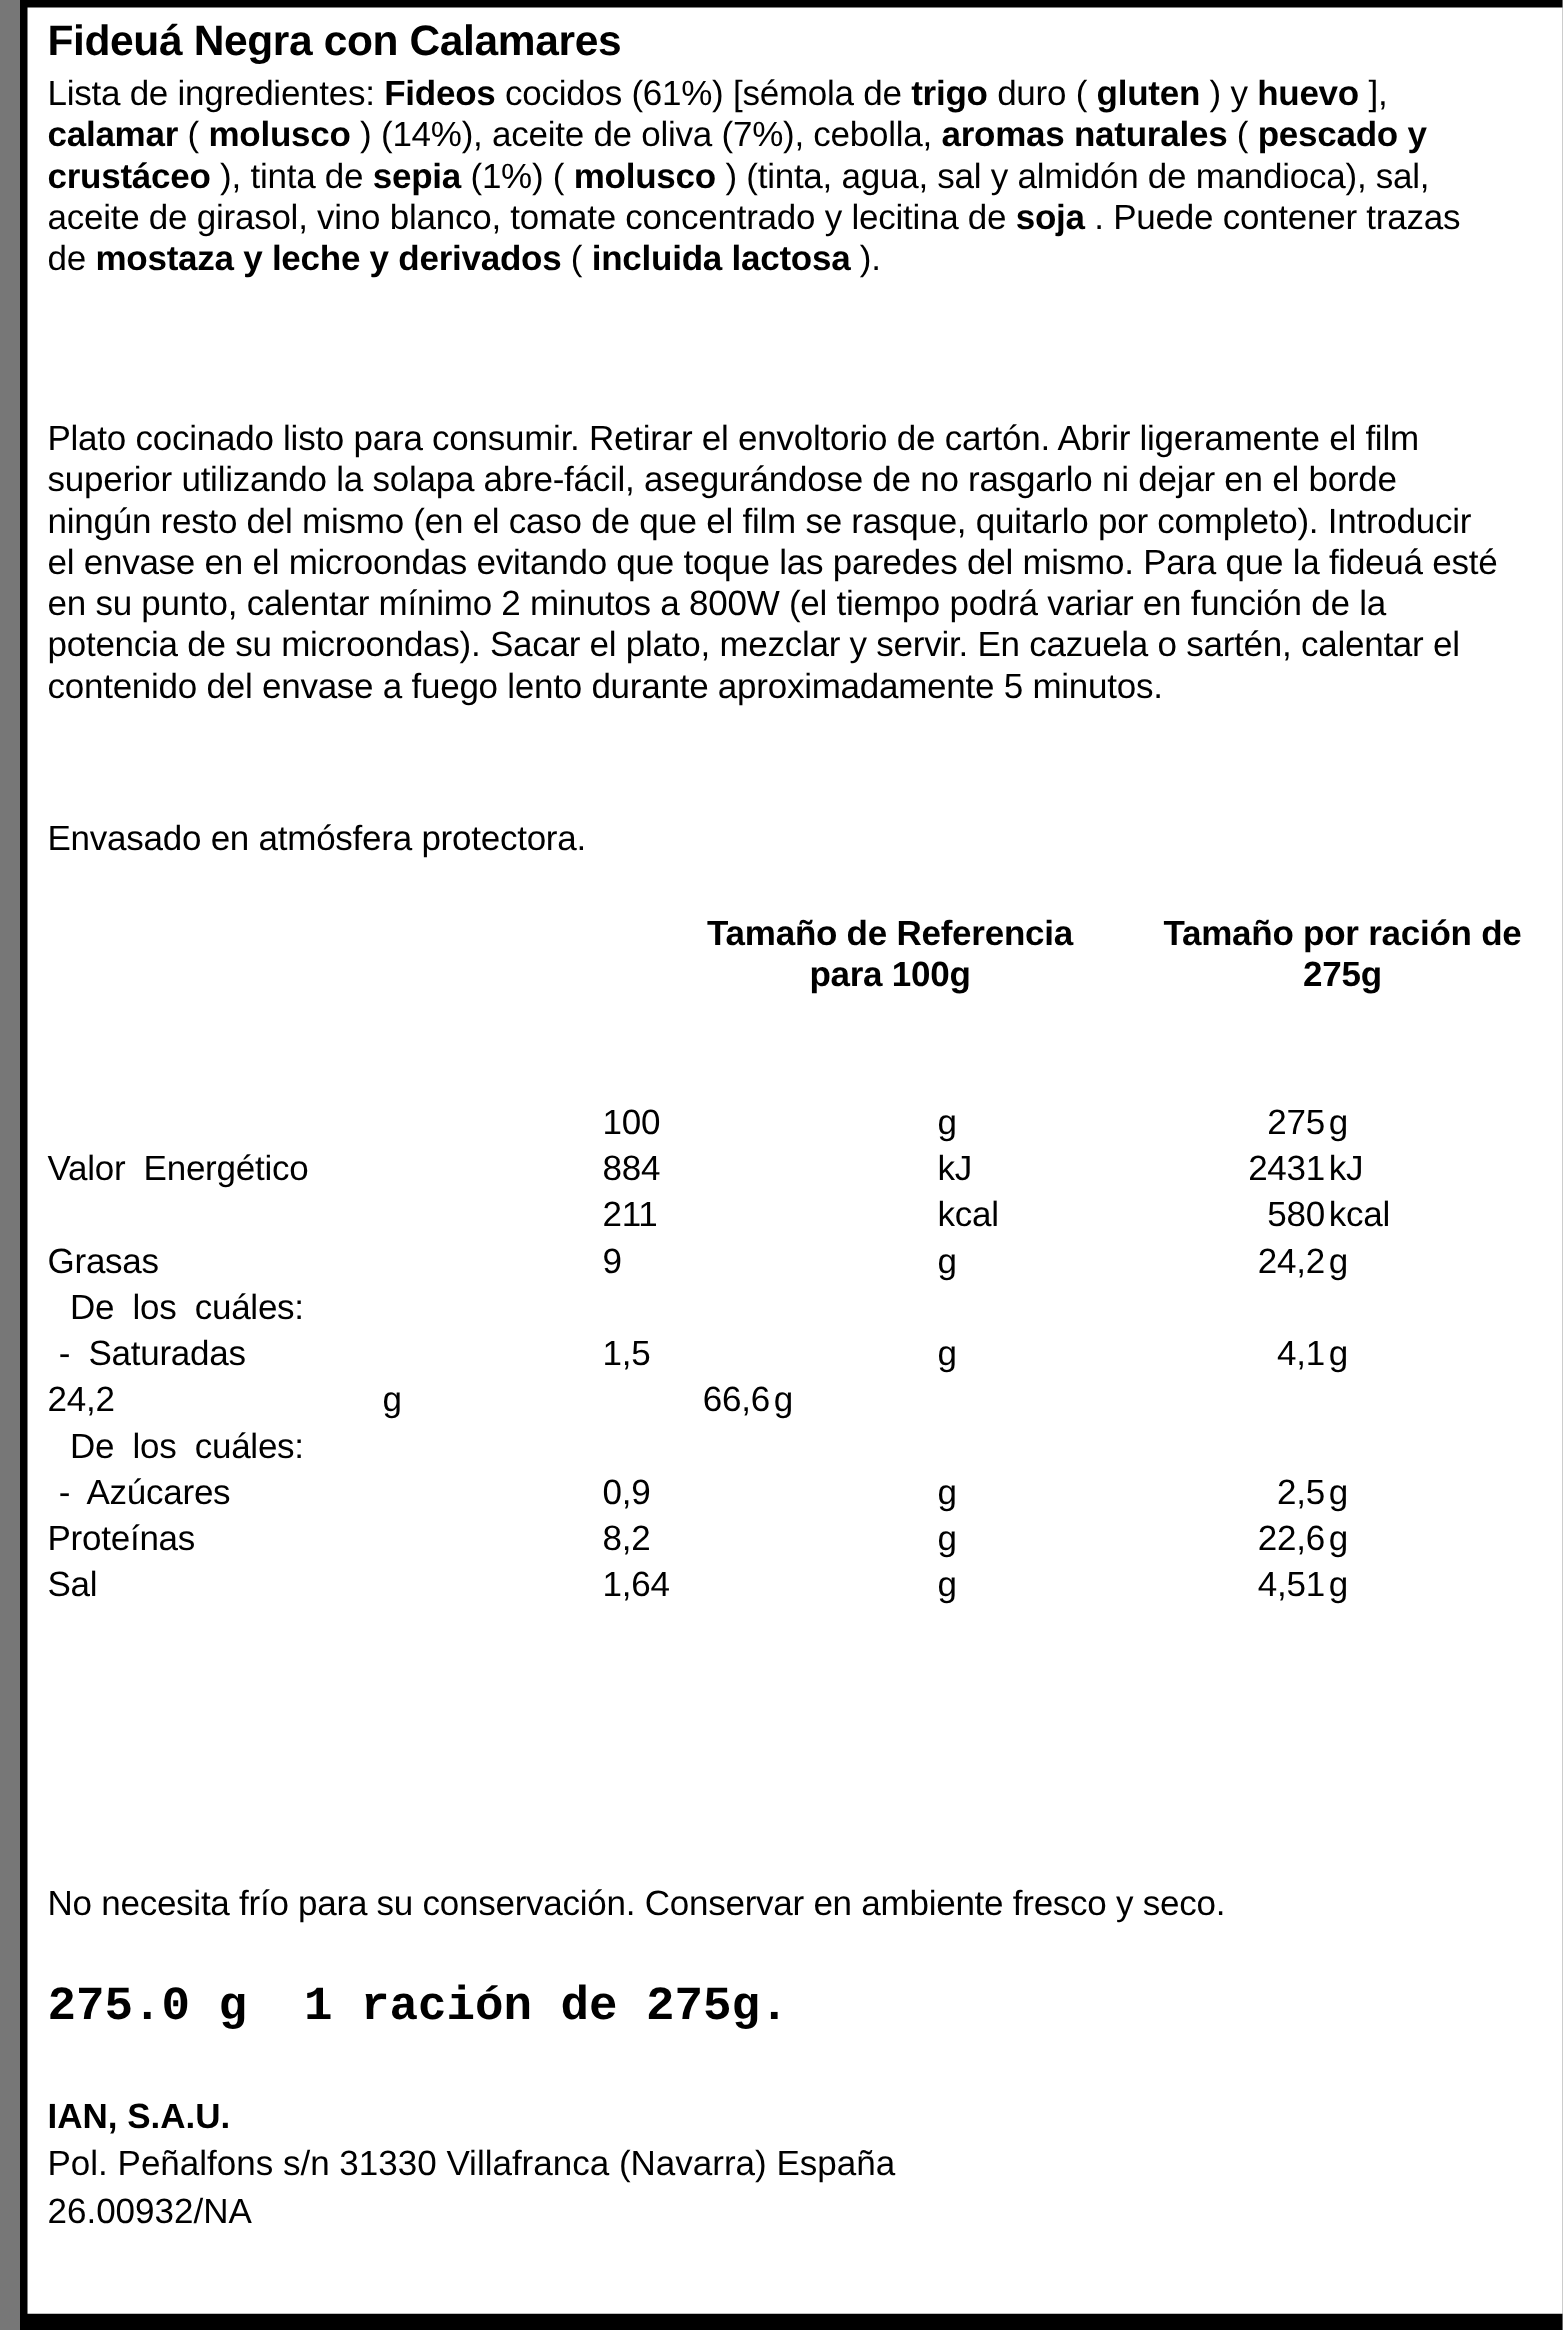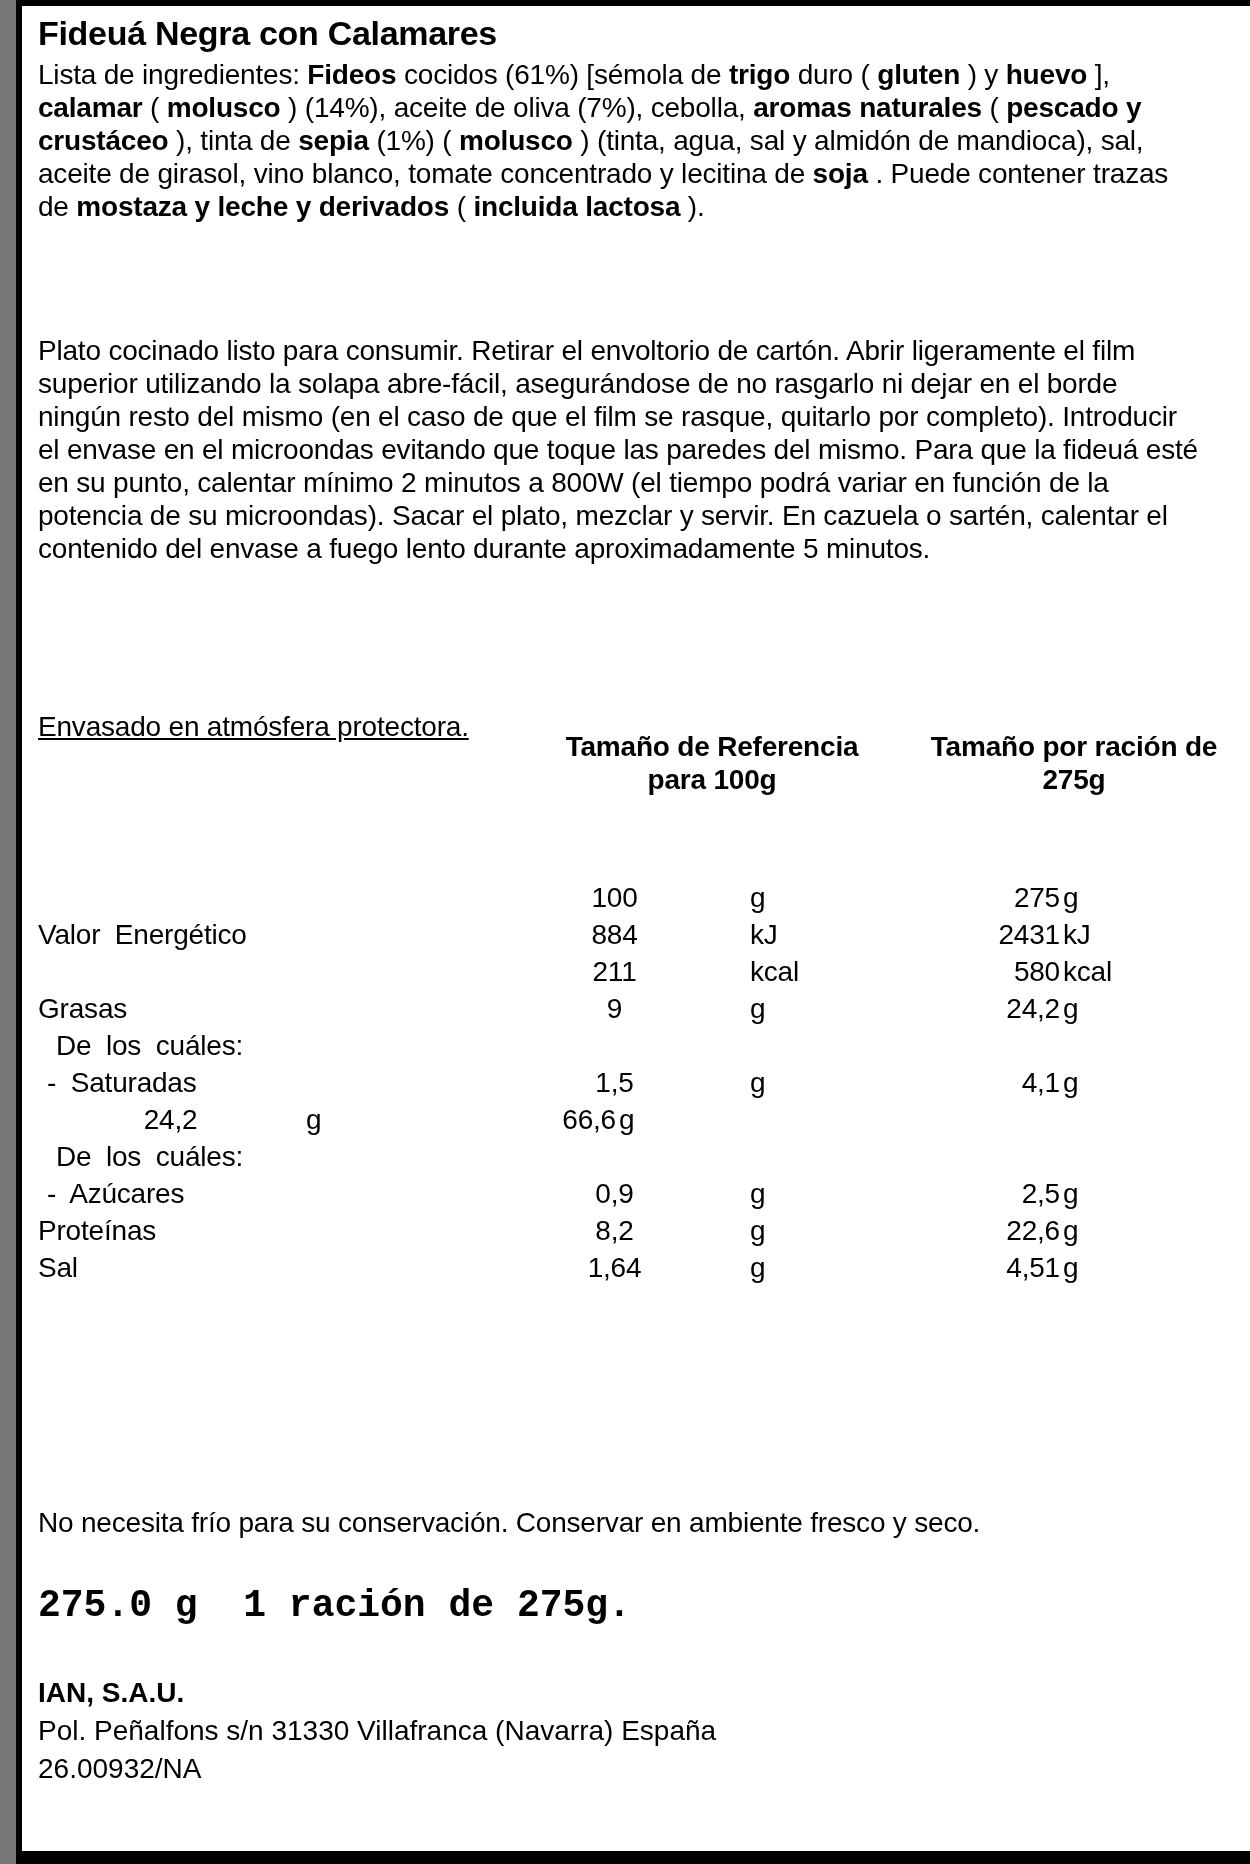--- a/index.html
+++ b/index.html
@@ -19,42 +19,42 @@
   .title{
     top:8px;left:16px;
     font-size:34px;font-weight:bold;letter-spacing:-0.3px;
   }
   .para{
     left:16px;width:1160px;
     font-size:28px;line-height:33px;letter-spacing:-0.2px;
   }
   .ingredients{top:52px;}
   .instructions{top:328px;}
-  .atmosphere{top:704px;text-decoration:underline;}
+  .atmosphere{top:648px;}
   .storage{top:1500px;}
   .netweight{
     top:1578px;left:16px;
     font-size:38px;font-weight:bold;white-space:pre-wrap;font-family:Liberation Mono, monospace;
   }
   .company{top:1668px;left:16px;font-size:28px;line-height:38px;}
   .company .cname{font-weight:bold;}
   
   .nhead{top:724px;left:0;width:1250px;height:70px;}
   .nhead .h{
     position:absolute;text-align:center;
     font-size:28px;line-height:33px;letter-spacing:-0.2px;font-weight:bold;
   }
   .nhead .h1{left:520px;width:340px;}
   .nhead .h2{left:877px;width:350px;}
   .nrows{top:876px;left:16px;width:1210px;}
   .nrow{display:flex;height:37px;font-size:28px;letter-spacing:-0.2px;}
   .nlabel{width:444px;word-spacing:7px;box-sizing:border-box;}
   .nlabel.ind1{padding-left:18px;}
   .nlabel.ind2{padding-left:9px;}
-  .num1{width:265px;text-align:center;}
+  .num1{width:265px;text-align:left;}
   .unit1{width:85px;padding-left:3px;}
   .num2{width:225px;text-align:right;}
   .unit2{width:80px;padding-left:3px;}
   b{font-weight:bold;}
 </style>
 </head>
 <body>
 
 <div class="page">
 

